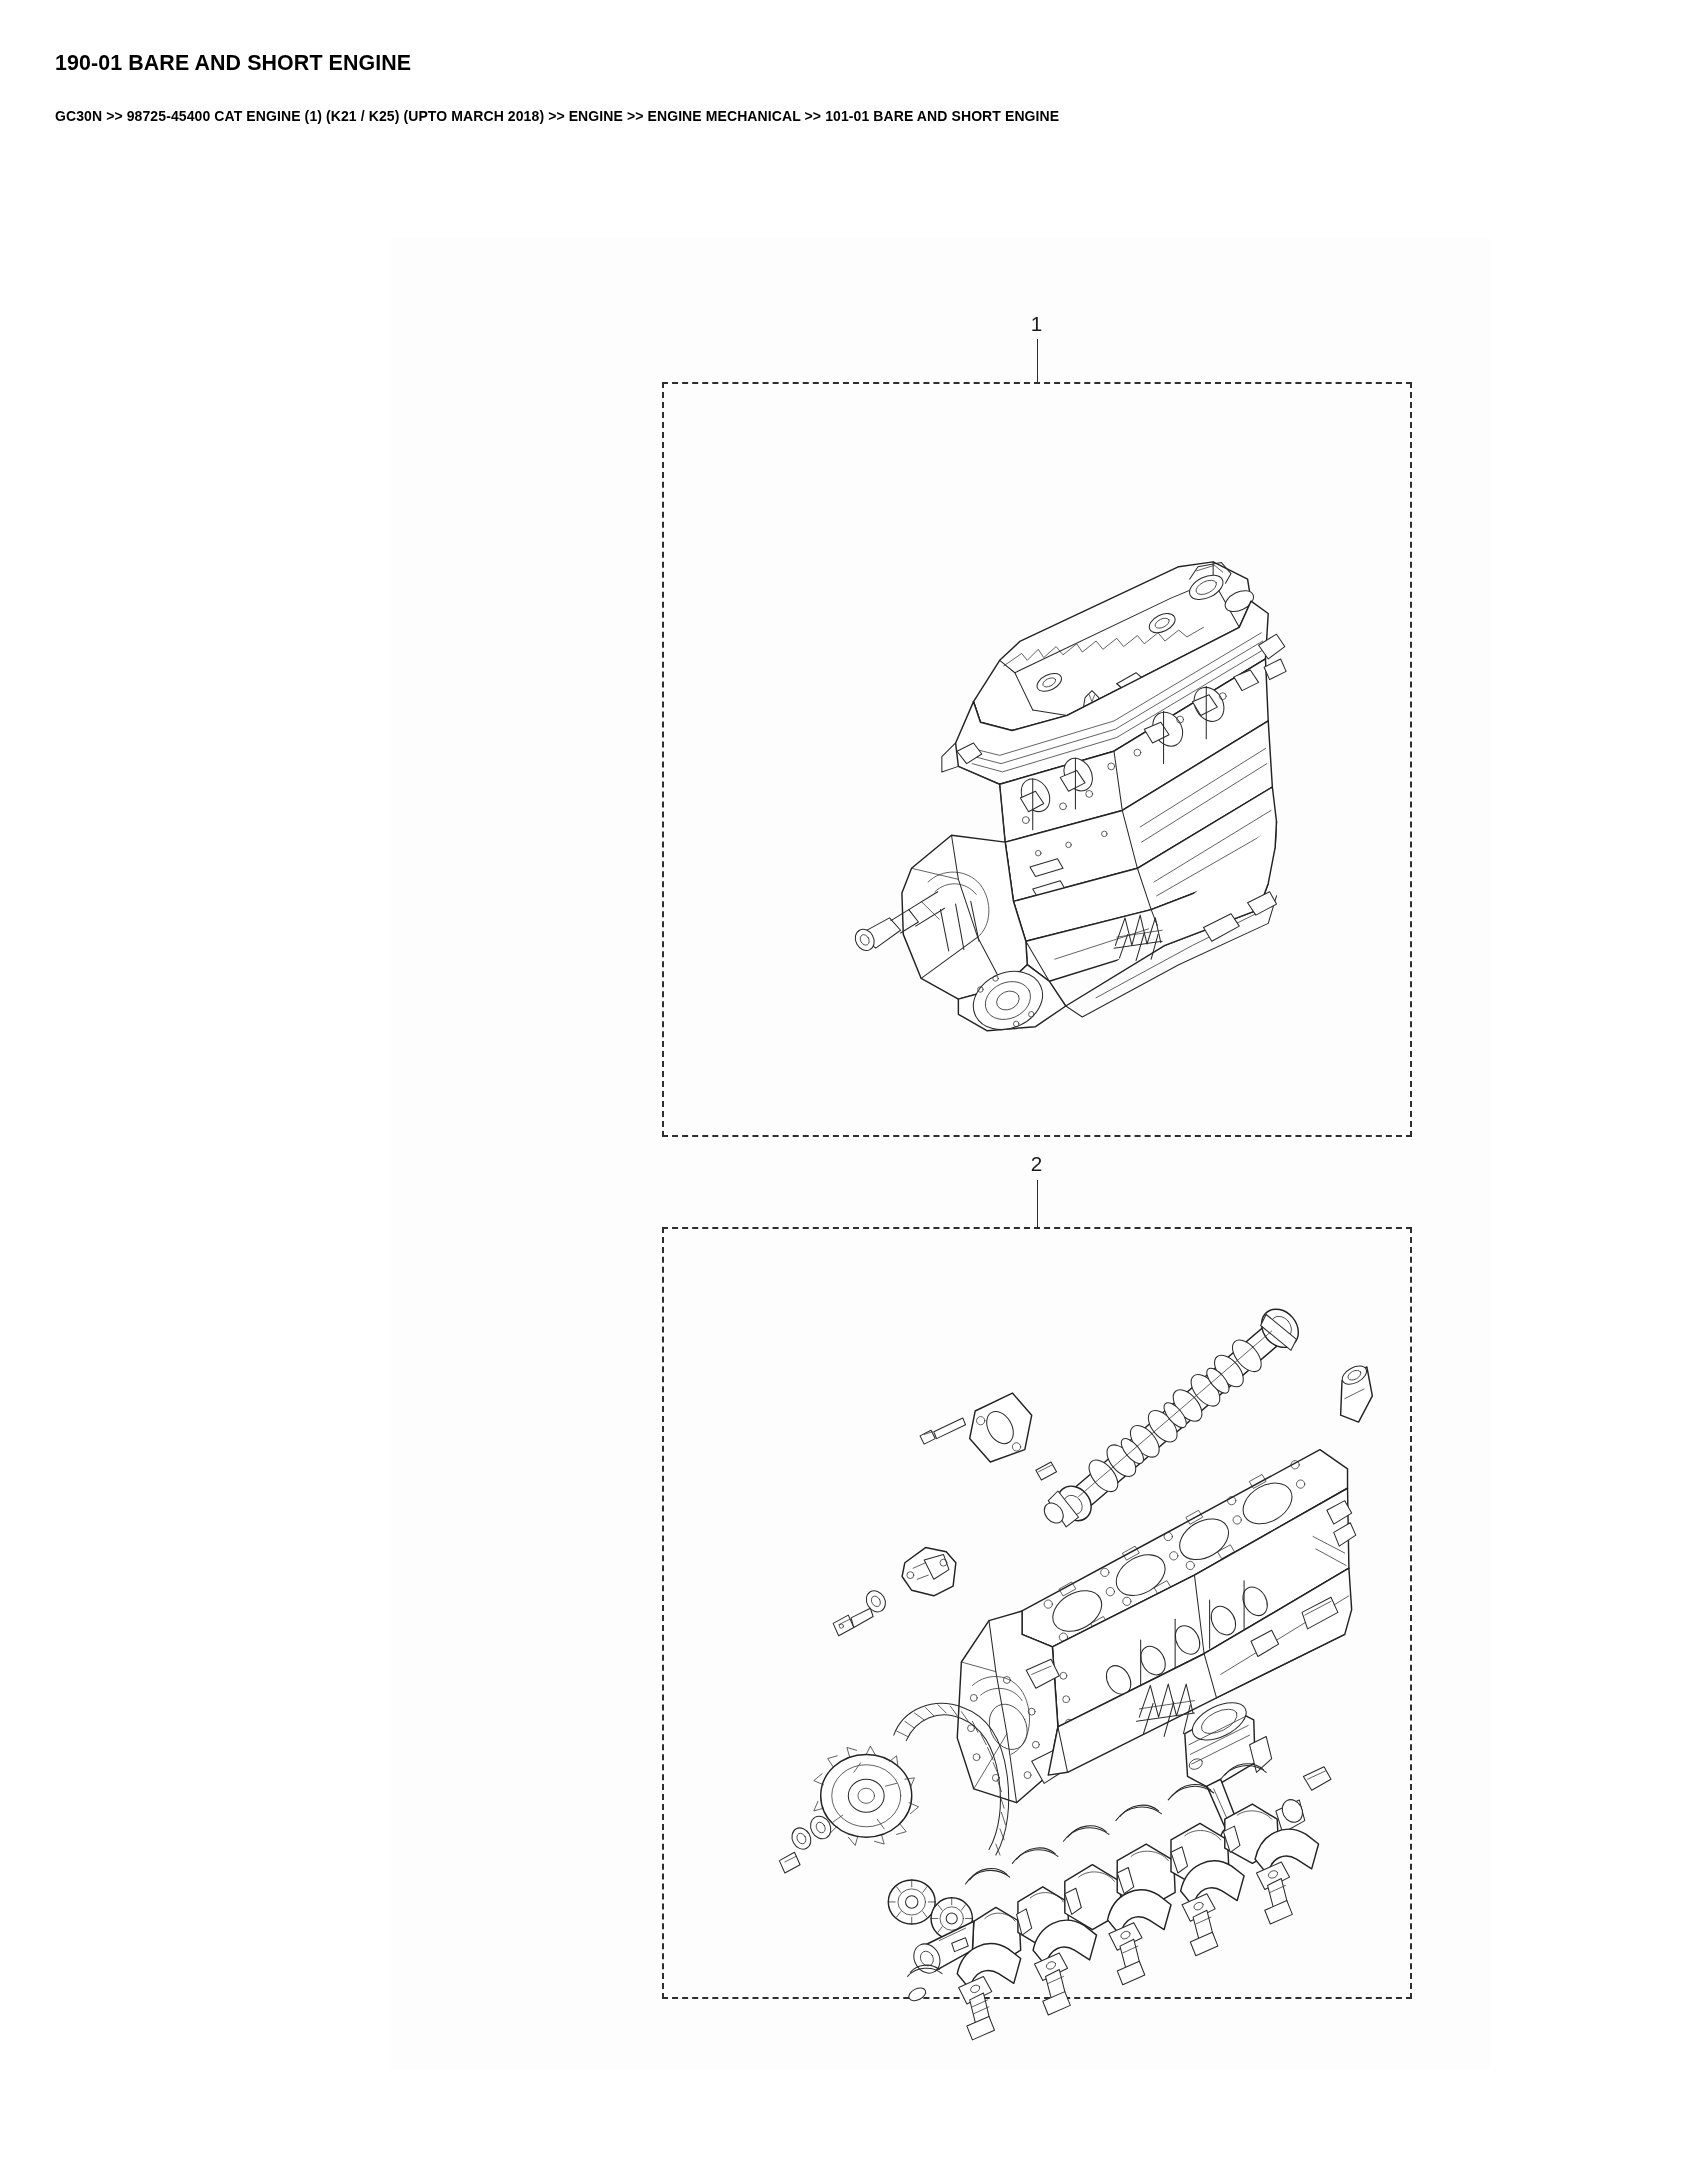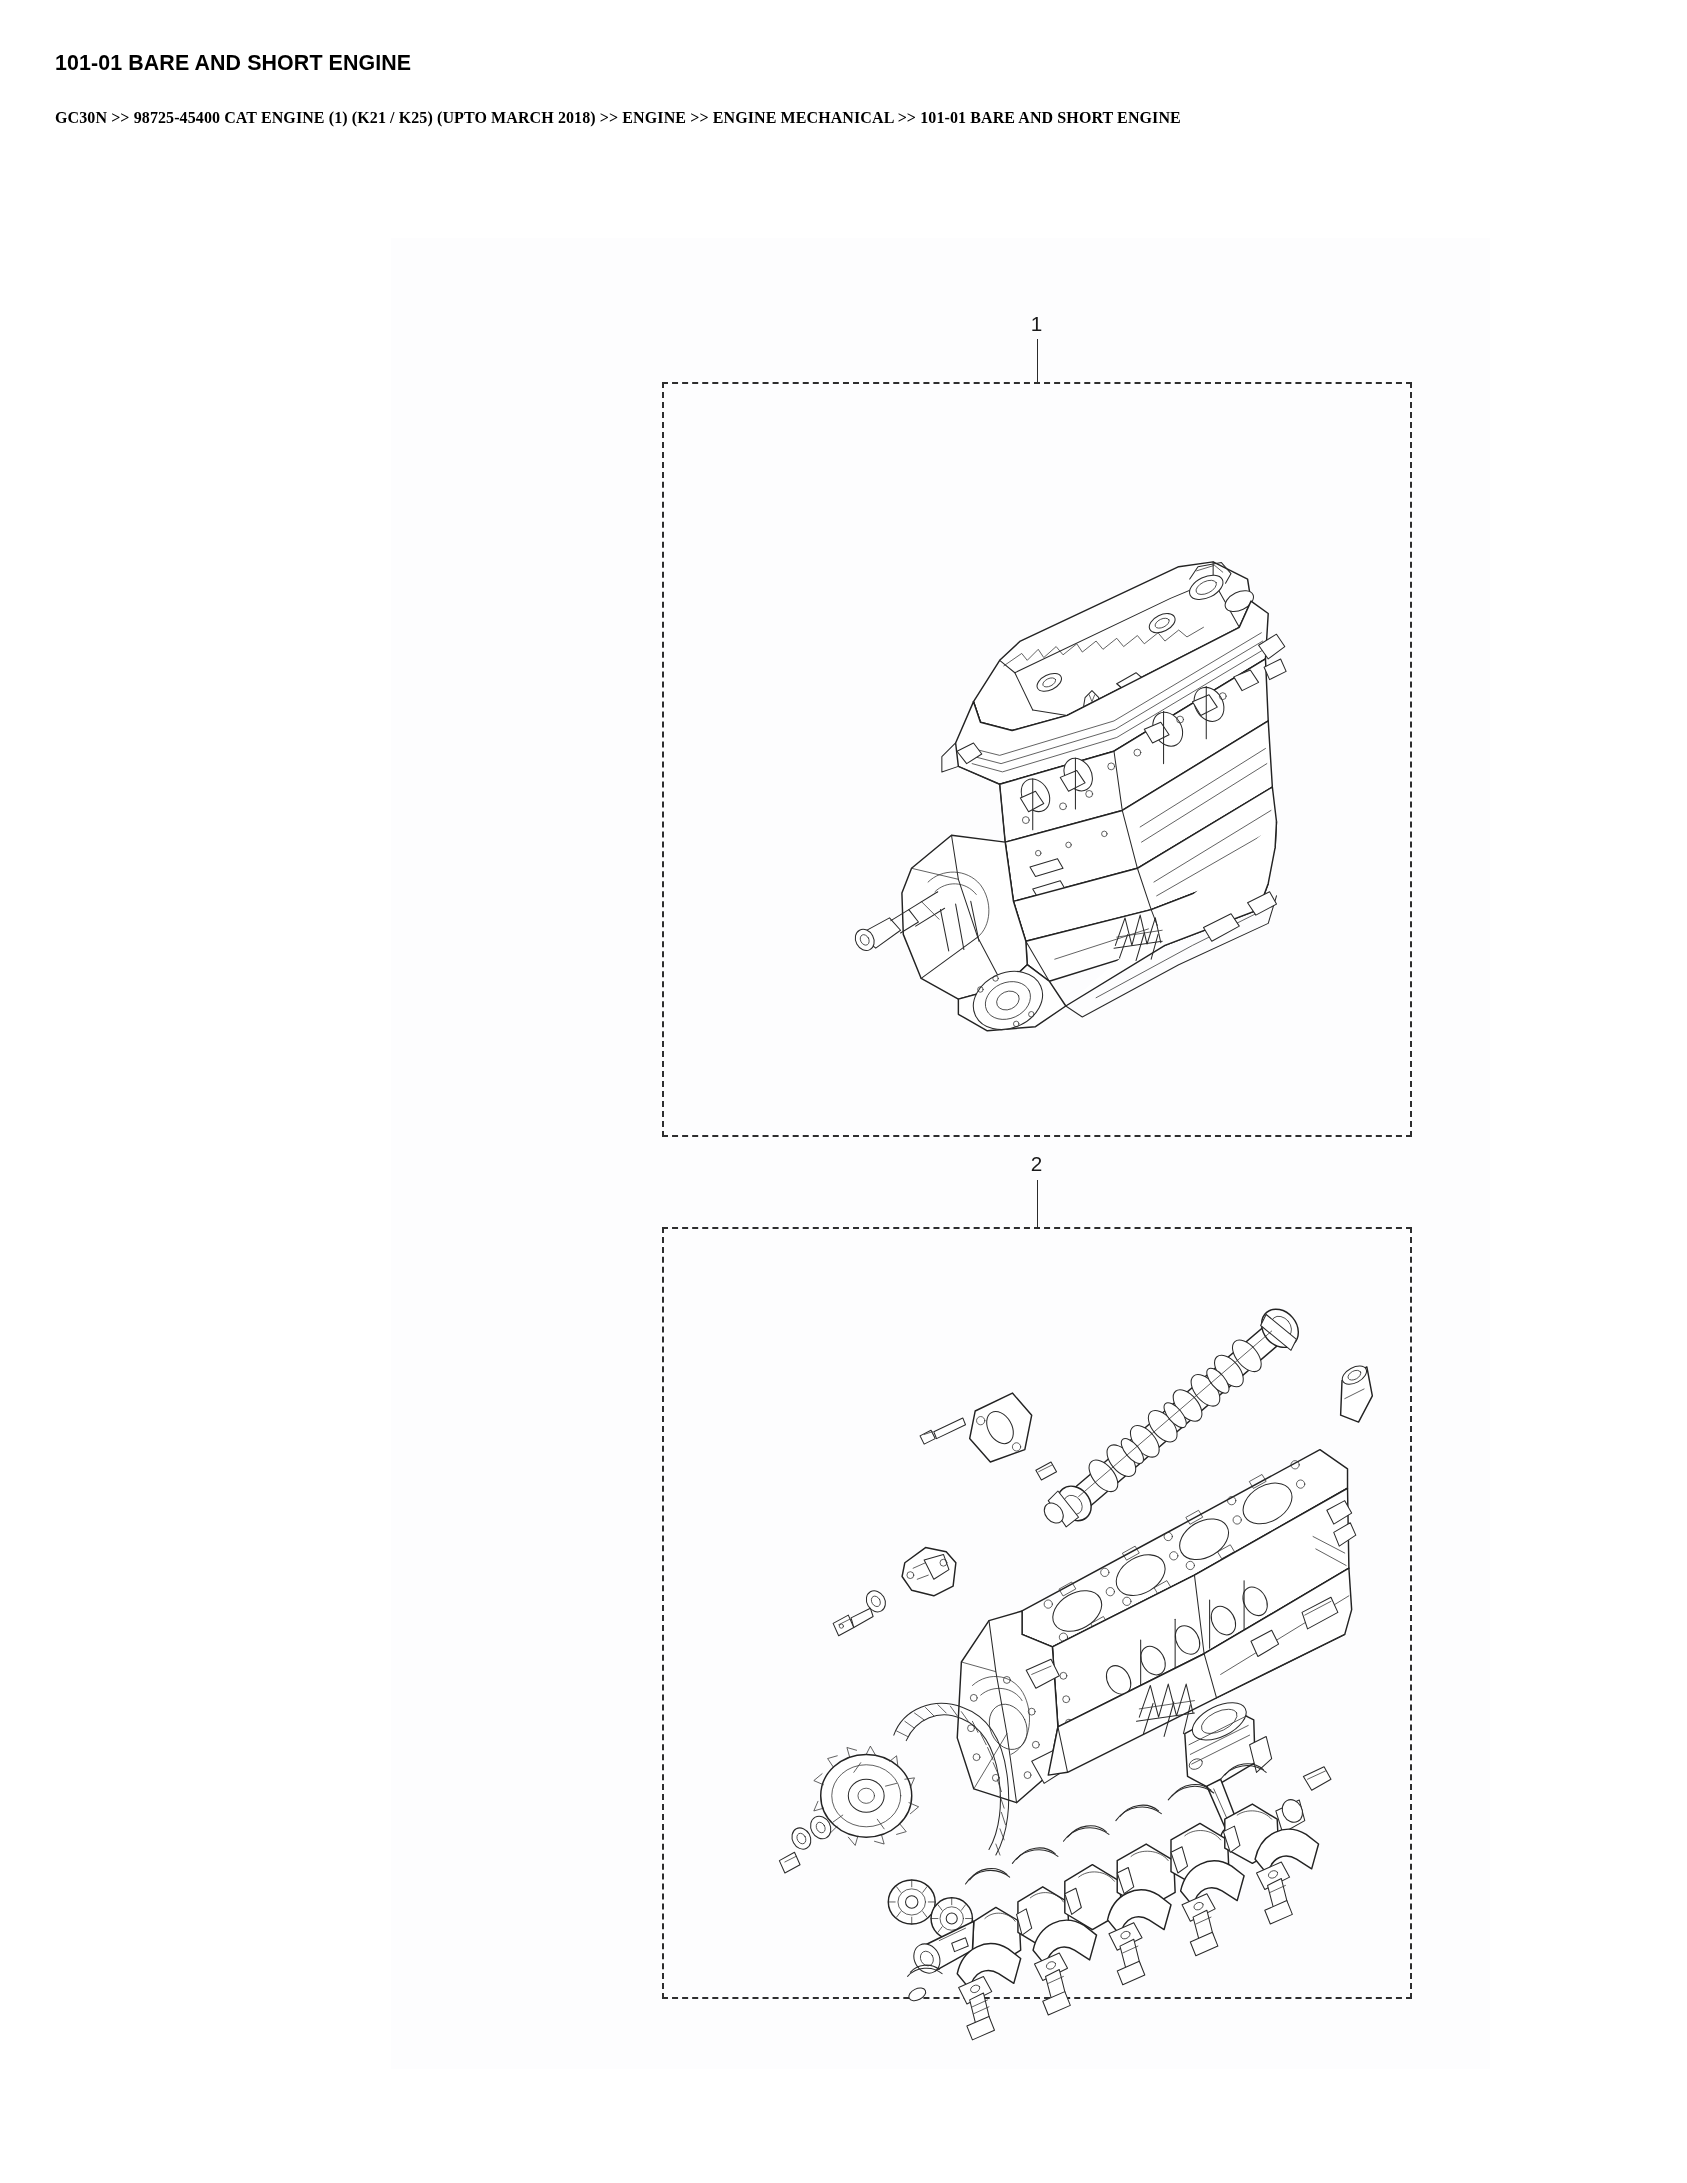--- a/index.html
+++ b/index.html
@@ -31,27 +31,26 @@
   .hdr-title {
     font-size: 21.4px;
     font-weight: bold;
     letter-spacing: 0.1px;
     color: #000000;
     line-height: 1.25;
     white-space: nowrap;
   }
   .hdr-breadcrumb {
     margin-top: 30px;
-    font-size: 16px;
+    font-size: 14px;
     font-weight: bold;
     letter-spacing: 0.1px;
     color: #000000;
     line-height: 1.32;
     width: 1558px;
-    font-family: Liberation Serif, serif;
   }
 
   
   .canvas-panel {
     position: absolute;
     left: 391px;
     top: 238px;
     width: 1099px;
     height: 1831px;
     background: #fdfdfe;
@@ -99,21 +98,21 @@
   .lnT { fill: none; stroke: #303030; stroke-width: 1.1; stroke-linejoin: round; stroke-linecap: round; }
   .fillw { fill: #ffffff; stroke: #232323; stroke-width: 2.1; stroke-linejoin: round; }
   .fillw2 { fill: #ffffff; stroke: #2a2a2a; stroke-width: 1.5; stroke-linejoin: round; }
 </style>
 </head>
 <body>
 
 <div class="page">
 
   <div class="hdr">
-    <div class="hdr-title">101-01 BARE AND SHORT ENGINE</div>
+    <div class="hdr-title">190-01 BARE AND SHORT ENGINE</div>
     <div class="hdr-breadcrumb">GC30N &gt;&gt; 98725-45400 CAT ENGINE (1) (K21 / K25) (UPTO MARCH 2018) &gt;&gt; ENGINE &gt;&gt; ENGINE MECHANICAL &gt;&gt; 101-01 BARE AND SHORT ENGINE</div>
   </div>
 
   <div class="canvas-panel"></div>
 
   <div class="fig-callout" id="fig1-callout">1</div>
   <div class="fig-leader" id="fig1-leader"></div>
   <div class="dash-box" id="fig1-box"></div>
 
   <svg class="art" id="fig1-art" viewBox="0 0 720 700">

